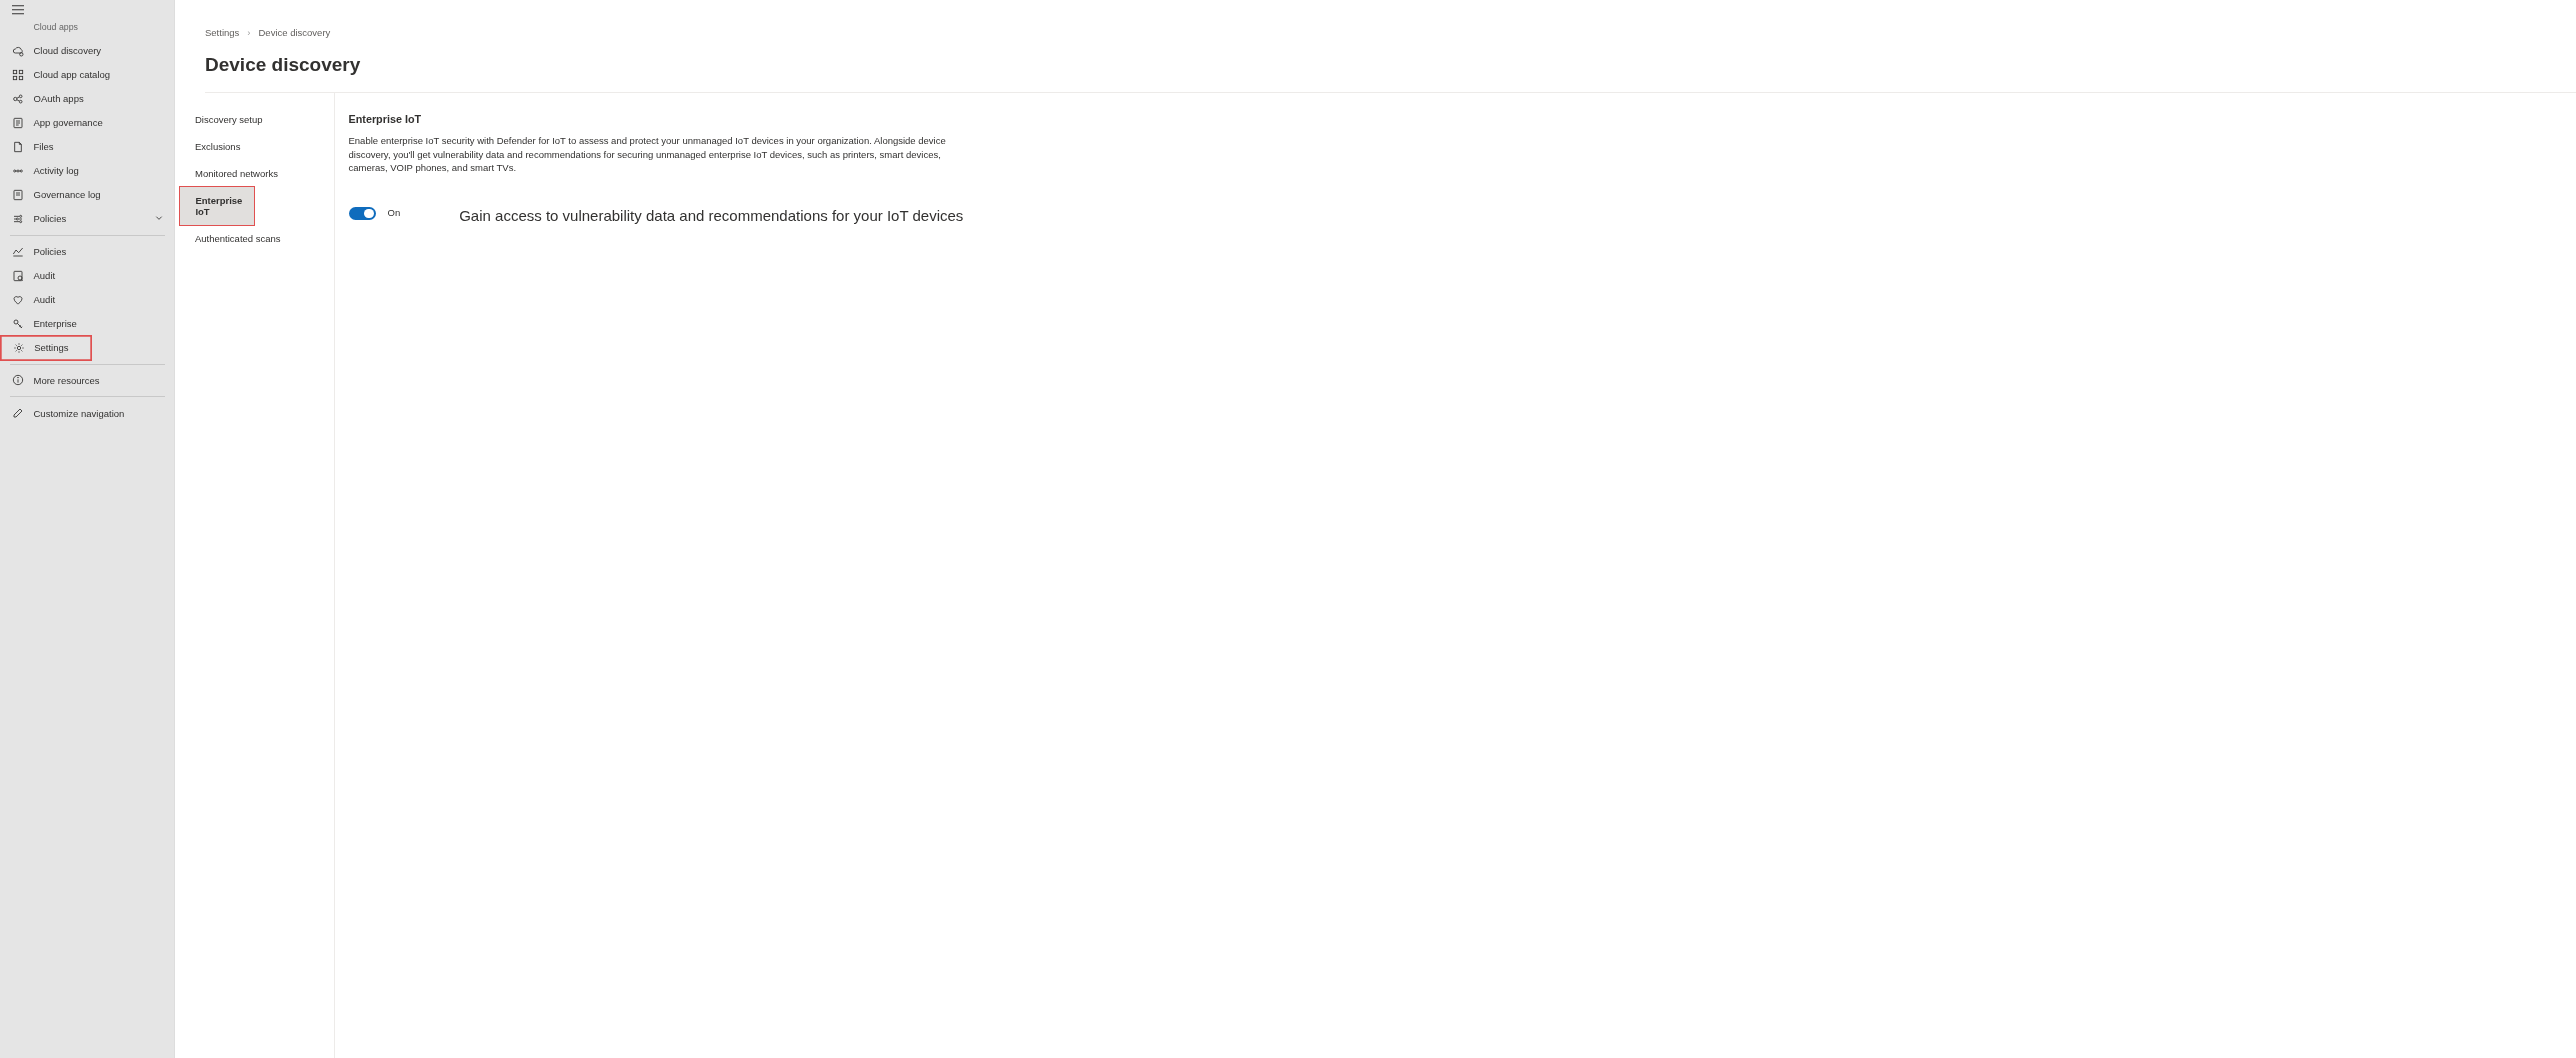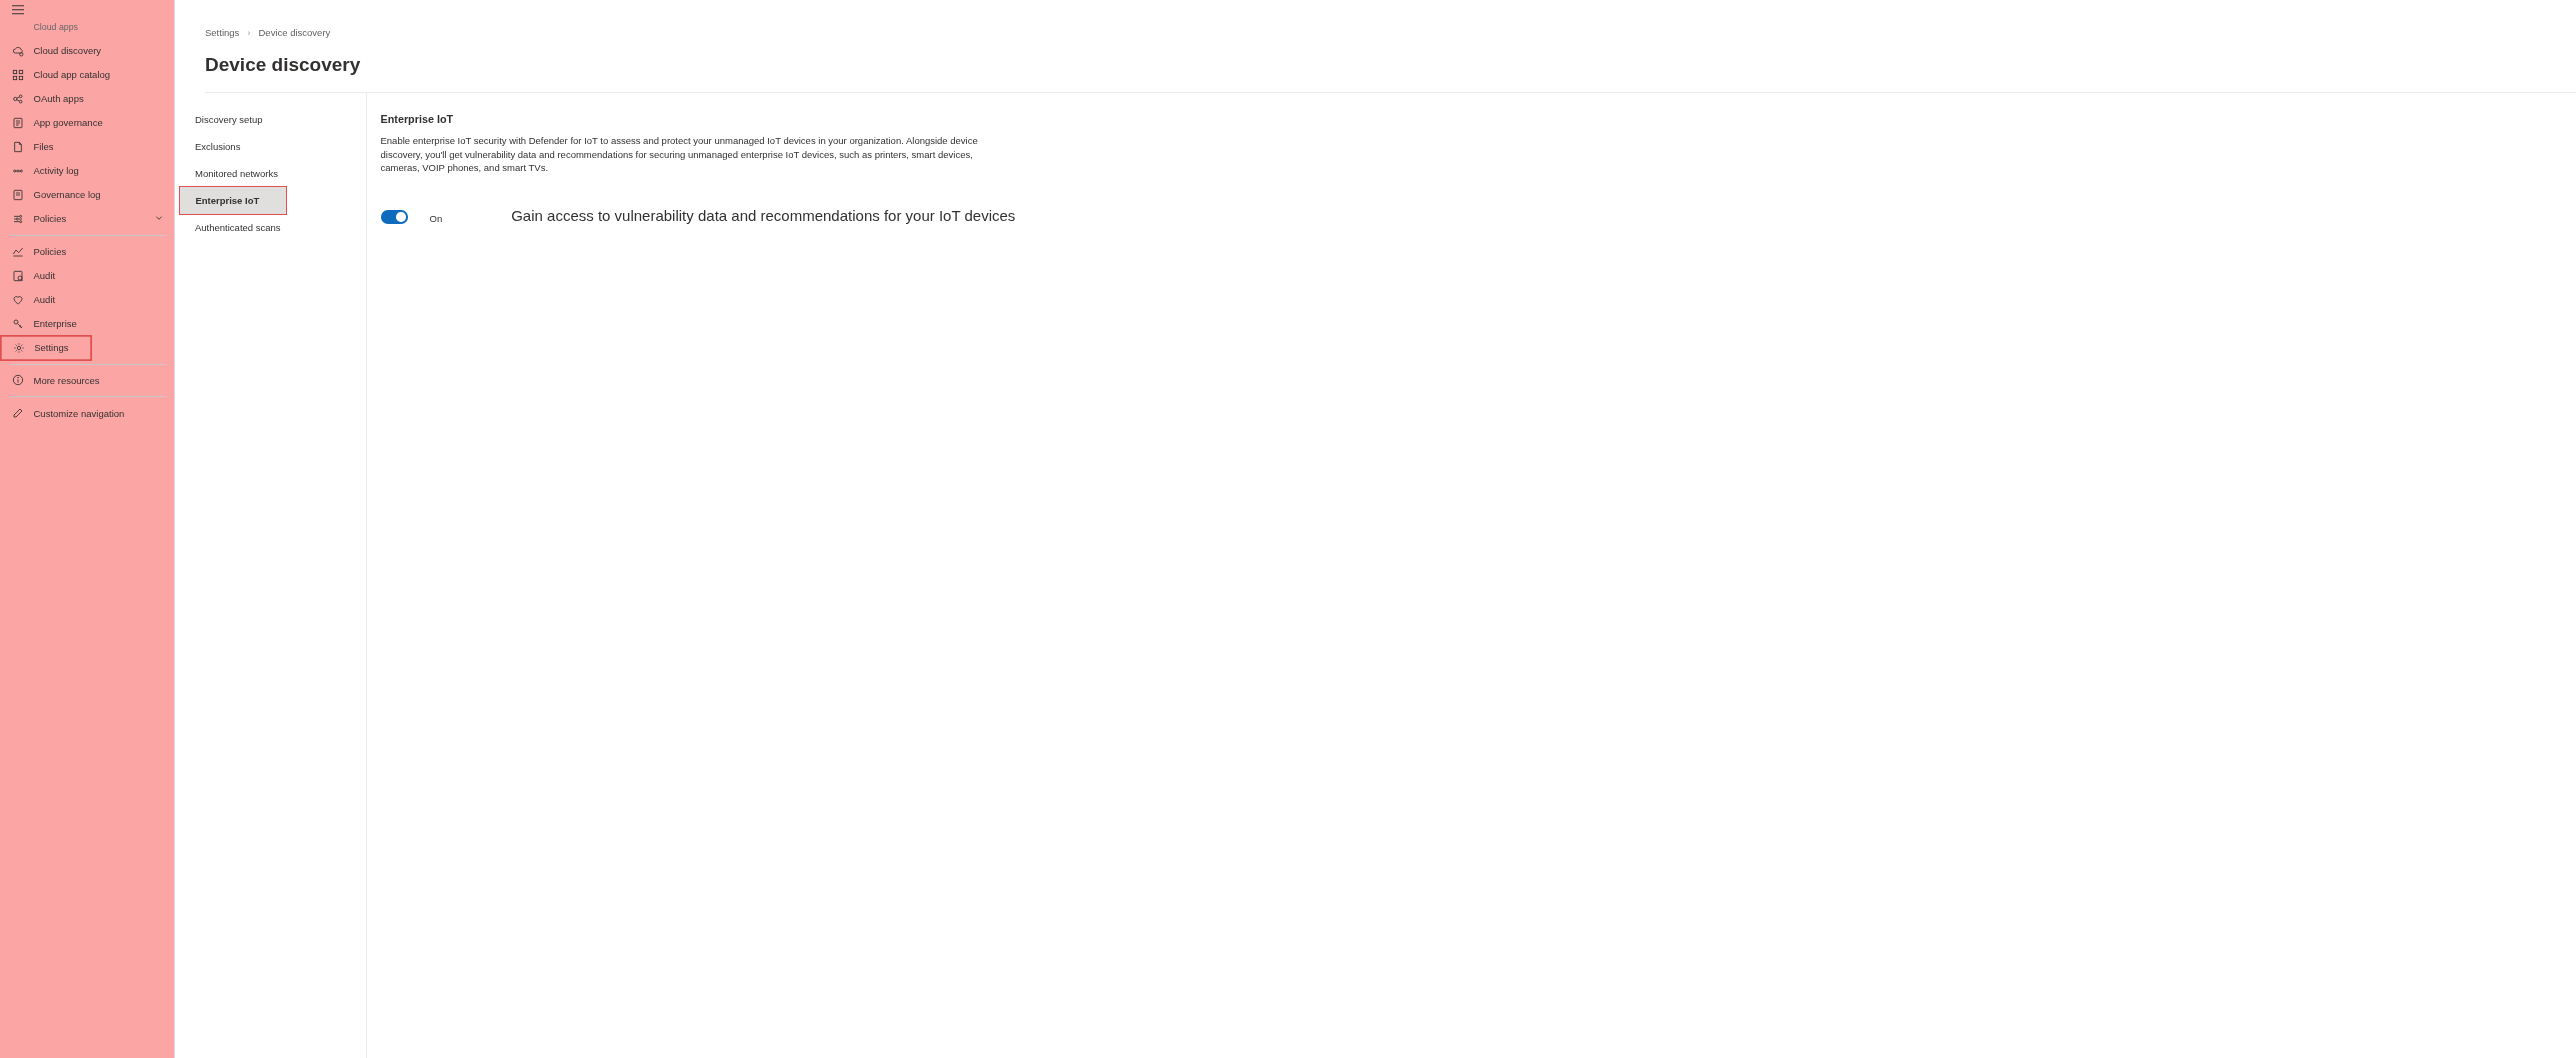--- a/index.html
+++ b/index.html
@@ -8,21 +8,21 @@
       font-size: 9.5px;
       color: #323130;
       background: #fff;
       display: flex;
       height: 100vh;
       overflow: hidden;
     }
     
     .sidebar {
       width: 175px;
-      background: #fca5a5;
+      background: #e5e5e5;
       display: flex;
       flex-direction: column;
       border-right: 0.7px solid #ddd;
       overflow-y: auto;
       flex-shrink: 0;
     }
     .hamburger {
       padding: 5.4px 12px 2.7px 12px;
       cursor: pointer;
     }
@@ -92,21 +92,21 @@
       color: #323130;
     }
     .title-divider { height: 0.7px; background: #edebe9; margin-left: 30px; }
     .content-row {
       display: flex;
       flex: 1;
       overflow: hidden;
     }
     
     .subnav {
-      width: 192px;
+      width: 160px;
       border-right: 0.7px solid #edebe9;
       padding-top: 13.5px;
       flex-shrink: 0;
     }
     .subnav-item {
       padding: 8px 0 8px 20px;
       cursor: pointer;
       font-size: 9.5px;
       color: #323130;
     }
@@ -140,22 +140,22 @@
     }
     .panel-desc {
       font-size: 9.5px;
       color: #323130;
       line-height: 13.5px;
       max-width: 628px;
       margin-bottom: 32px;
     }
     .toggle-row {
       display: flex;
-      align-items: flex-end;
-      gap: 22px;
+      align-items: flex-start;
+      gap: 12px;
     }
     .toggle {
       width: 27px;
       height: 13.5px;
       border-radius: 6.8px;
       background: #0f6cbd;
       position: relative;
       cursor: pointer;
       flex-shrink: 0;
     }

